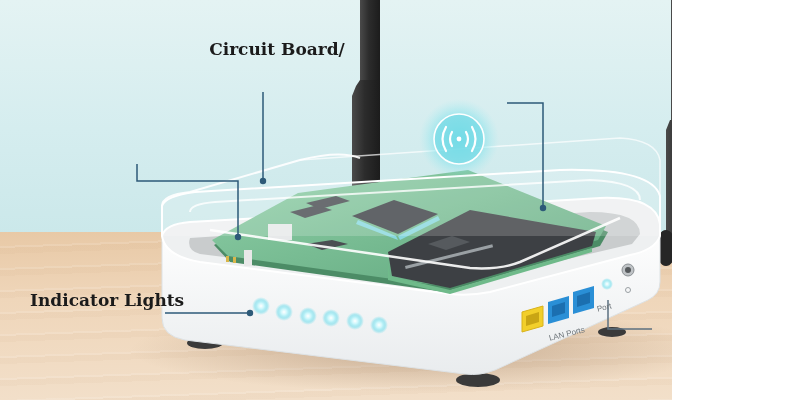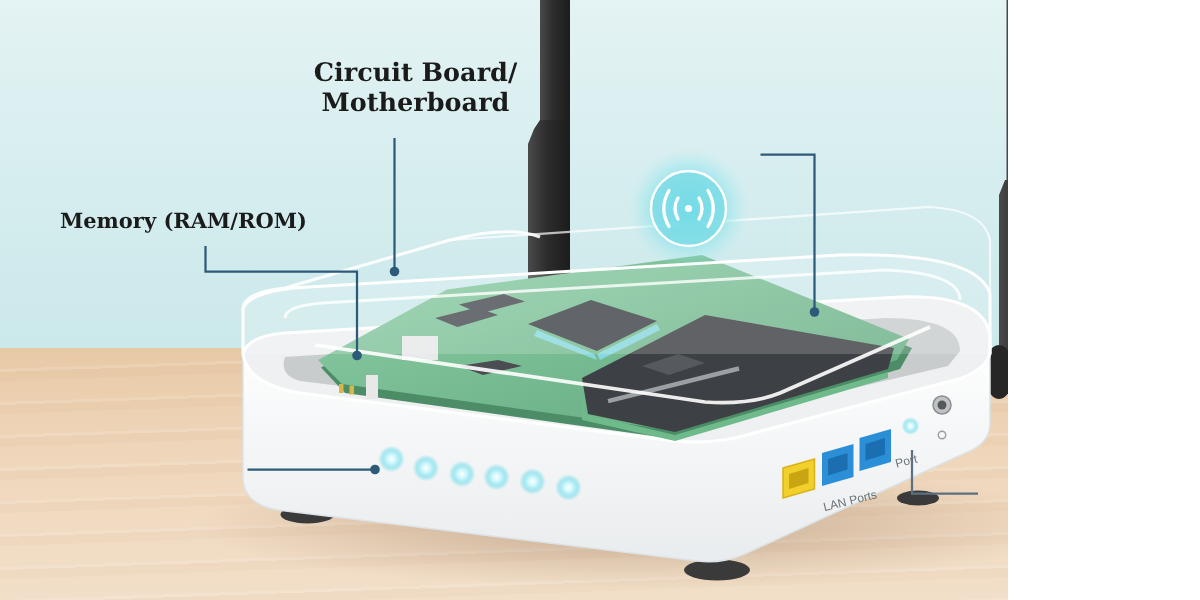--- a/index.html
+++ b/index.html
@@ -170,19 +170,18 @@
     <g fill="#2d5a78">
       <circle cx="263" cy="181" r="3.2"></circle>
       <circle cx="238" cy="237" r="3.2"></circle>
       <circle cx="543" cy="208" r="3.2"></circle>
       <circle cx="250" cy="313" r="3.2"></circle>
     </g>
   </svg>
 
   <div class="label serif lbl-circuit">
     <div>Circuit Board/</div>
-    <div>Motherboard</div>
   </div>
-  <div class="label serif lbl-memory">Memory (RAM/ROM)</div>
+  <div class="label serif lbl-indicator">Indicator Lights</div>
 
   <div class="port-text lan-text">LAN Ports</div>
   <div class="port-text port-small">Port</div>
 </div>
 
 </body></html>

